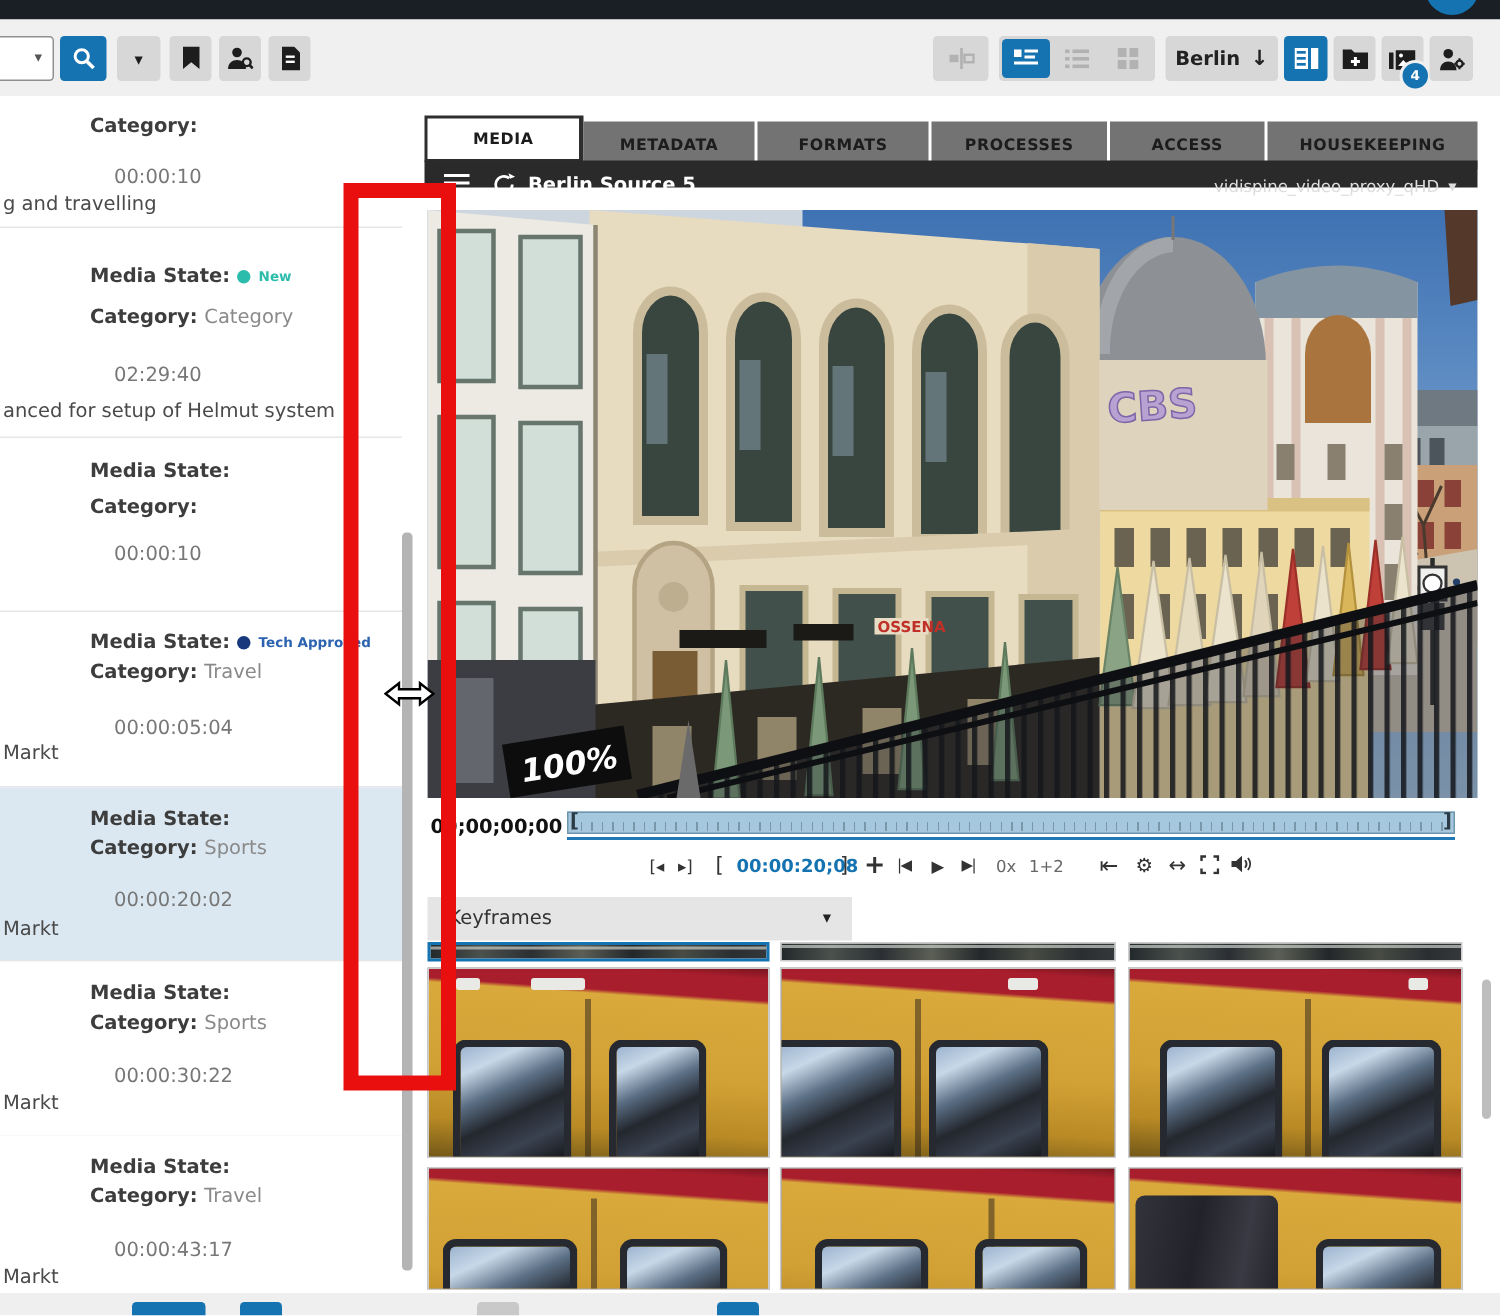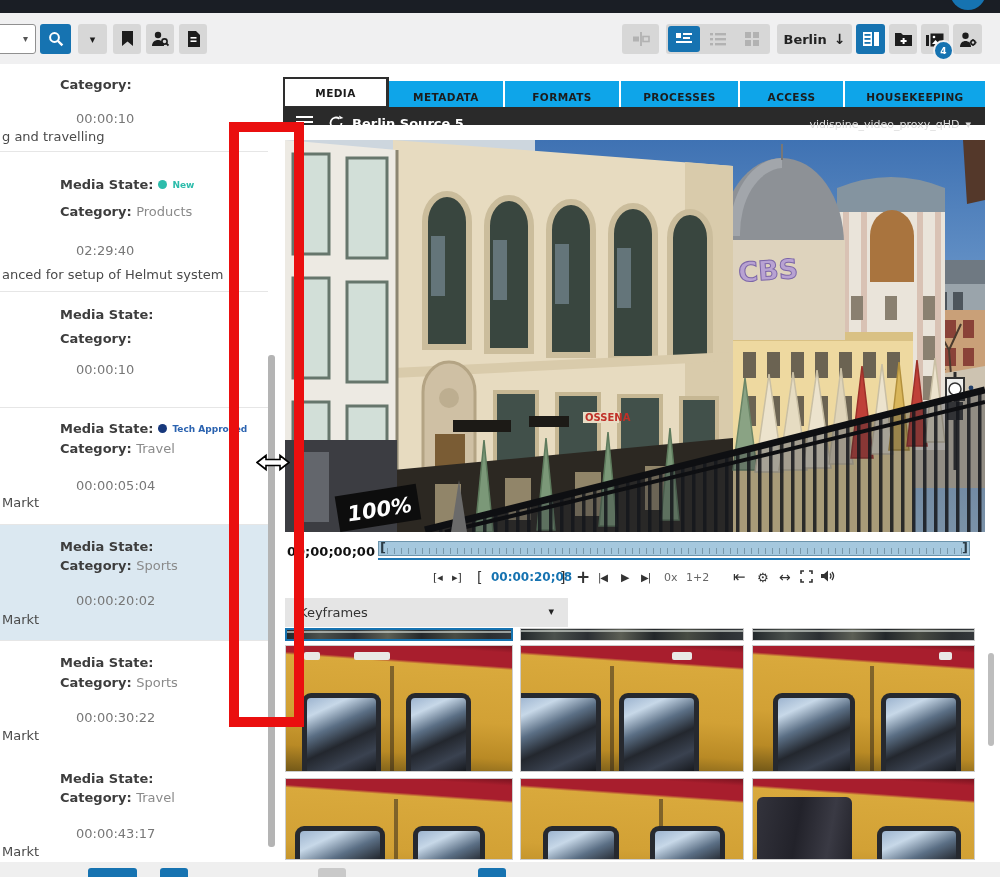--- a/index.html
+++ b/index.html
@@ -46,21 +46,21 @@
   .btxt{font-size:9px;font-weight:600;text-align:center;}
   .btxt.new{color:#2cbcab;}
   .btxt.tech{color:#2b63b0;}
   .vscroll{left:268px;top:355px;width:7px;height:492px;background:#b4b4b4;border-radius:3px;}
 
   
   .tabdark{left:283px;top:77px;width:106px;height:31px;background:#2e2e2e;}
   .tab{position:absolute;display:flex;align-items:center;justify-content:center;
     font-size:10.5px;font-weight:bold;letter-spacing:.4px;color:#1c1c1c;}
   .tab.active{left:285px;top:79px;width:101px;height:27px;background:#fff;}
-  .tab.gray{top:81px;height:32px;background:#0ea5e9;}
+  .tab.gray{top:81px;height:32px;background:#737373;}
 
   
   .phead{left:283px;top:107px;width:702px;height:18px;background:#2a2a2a;}
   .hamb{position:absolute;left:13px;top:9px;width:17px;}
   .hamb div{height:2px;background:#fff;margin-bottom:3px;}
   .ptitle{position:absolute;left:69px;top:9px;color:#fff;font-size:13px;font-weight:bold;}
   .pformat{position:absolute;right:14px;top:11px;color:#ddd;font-size:11px;display:flex;gap:6px;align-items:center;}
   .video{left:285px;top:140px;width:700px;height:392px;background:#9db6cf;}
   .video svg{display:block;}
 
@@ -234,21 +234,21 @@
       <span class="note" style="top:65px;">g and travelling</span>
     </div>
 
     <div class="litem" style="top:88px;height:140px;">
       <span class="staterow" style="top:25px;">
         <span>Media State:</span>
         <span class="dot new"></span>
         <span class="btxt new">New</span>
       </span>
       <span class="lbl" style="top:52px;">
-        <span>Category:</span> <span class="val">Products</span>
+        <span>Category:</span> <span class="val">Category</span>
       </span>
       <span class="dur" style="top:91px;">02:29:40</span>
       <span class="note" style="top:115px;">anced for setup of Helmut system</span>
     </div>
 
     <div class="litem" style="top:228px;height:116px;">
       <span class="lbl" style="top:15px;">Media State:</span>
       <span class="lbl" style="top:39px;">Category:</span>
       <span class="dur" style="top:70px;">00:00:10</span>
     </div>

